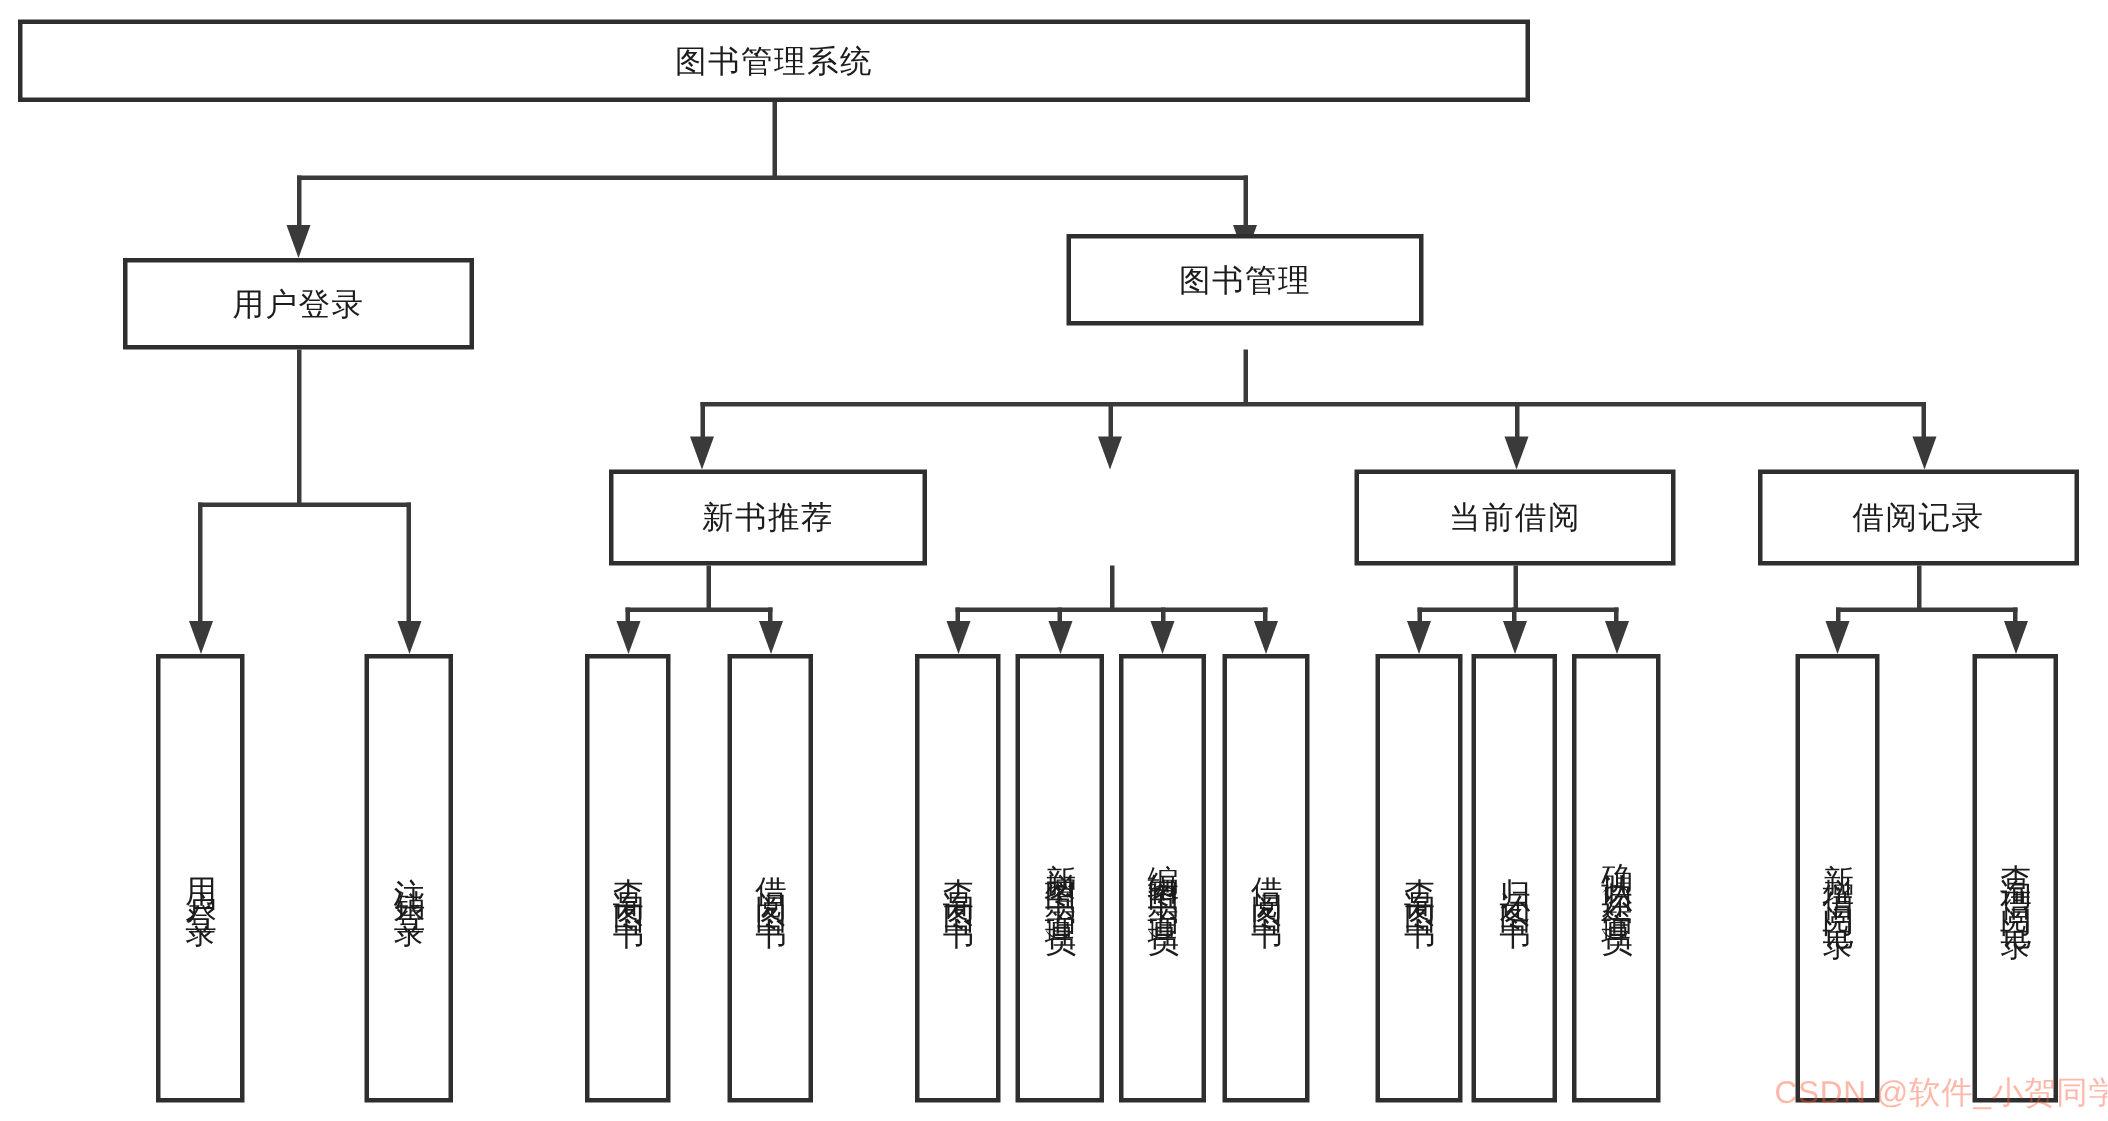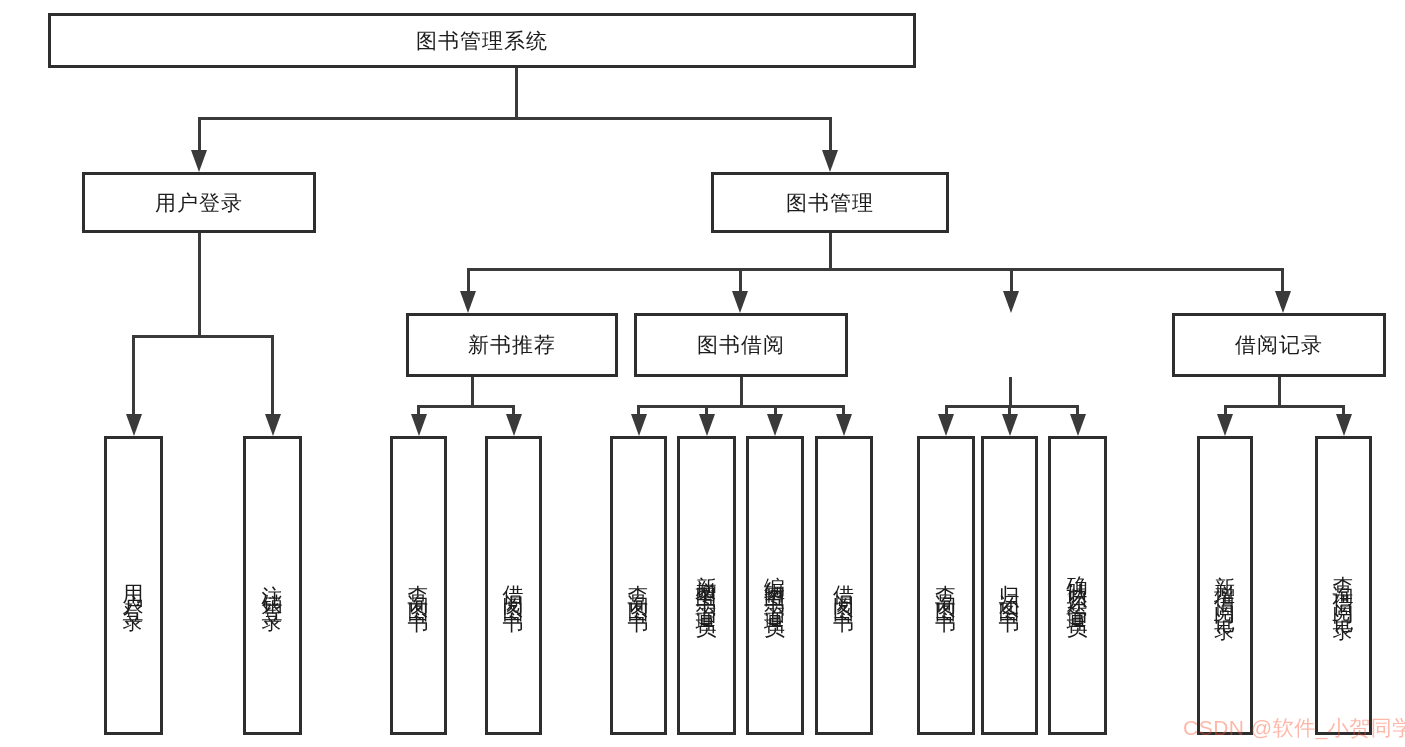--- a/index.html
+++ b/index.html
@@ -32,35 +32,35 @@
     position:absolute;left:1183px;top:714px;font-size:21px;
     color:rgba(252,85,49,0.42);white-space:nowrap;z-index:10;
     letter-spacing:0.5px;
   }
 </style>
 </head>
 <body>
 
 <div id="canvas">
 
-  <div class="box" style="left:12px;top:13px;width:868px;height:55px;margin-left:36px;">
+  <div class="box" style="left:12px;top:13px;width:1008px;height:55px;">
     <span>图书管理系统</span>
   </div>
 
   <div class="vline" style="left:515px;top:68px;height:50px;"></div>
   <div class="hline" style="left:198px;top:117px;width:634px;"></div>
   <div class="vline" style="left:198px;top:117px;height:35px;"></div>
   <div class="arrow-down" style="left:191px;top:150px;"></div>
   <div class="vline" style="left:829px;top:117px;height:35px;"></div>
   <div class="arrow-down" style="left:822px;top:150px;"></div>
 
   <div class="box" style="left:82px;top:172px;width:234px;height:61px;">
     <span>用户登录</span>
   </div>
-  <div class="box" style="left:711px;top:172px;width:238px;height:61px;">
+  <div class="box" style="left:711px;top:156px;width:238px;height:61px;">
     <span>图书管理</span>
   </div>
 
   <div class="vline" style="left:198px;top:233px;height:104px;"></div>
   <div class="hline" style="left:132px;top:335px;width:142px;"></div>
   <div class="vline" style="left:132px;top:335px;height:82px;"></div>
   <div class="arrow-down" style="left:126px;top:414px;"></div>
   <div class="vline" style="left:271px;top:335px;height:82px;"></div>
   <div class="arrow-down" style="left:265px;top:414px;"></div>
 
@@ -71,22 +71,22 @@
   <div class="vline" style="left:739px;top:268px;height:28px;"></div>
   <div class="arrow-down" style="left:732px;top:291px;"></div>
   <div class="vline" style="left:1010px;top:268px;height:28px;"></div>
   <div class="arrow-down" style="left:1003px;top:291px;"></div>
   <div class="vline" style="left:1281px;top:268px;height:28px;"></div>
   <div class="arrow-down" style="left:1275px;top:291px;"></div>
 
   <div class="box" style="left:366px;top:313px;width:212px;height:64px;margin-left:40px;">
     <span>新书推荐</span>
   </div>
-  <div class="box" style="left:634px;top:313px;width:214px;height:64px;">
-    <span>图书借阅</span>
+  <div class="box" style="left:903px;top:313px;width:214px;height:64px;">
+    <span>当前借阅</span>
   </div>
   <div class="box" style="left:1172px;top:313px;width:214px;height:64px;">
     <span>借阅记录</span>
   </div>
 
   <div class="vline" style="left:471px;top:377px;height:30px;"></div>
   <div class="hline" style="left:417px;top:405px;width:98px;"></div>
   <div class="vline" style="left:417px;top:405px;height:14px;"></div>
   <div class="arrow-down" style="left:411px;top:414px;"></div>
   <div class="vline" style="left:512px;top:405px;height:14px;"></div>

